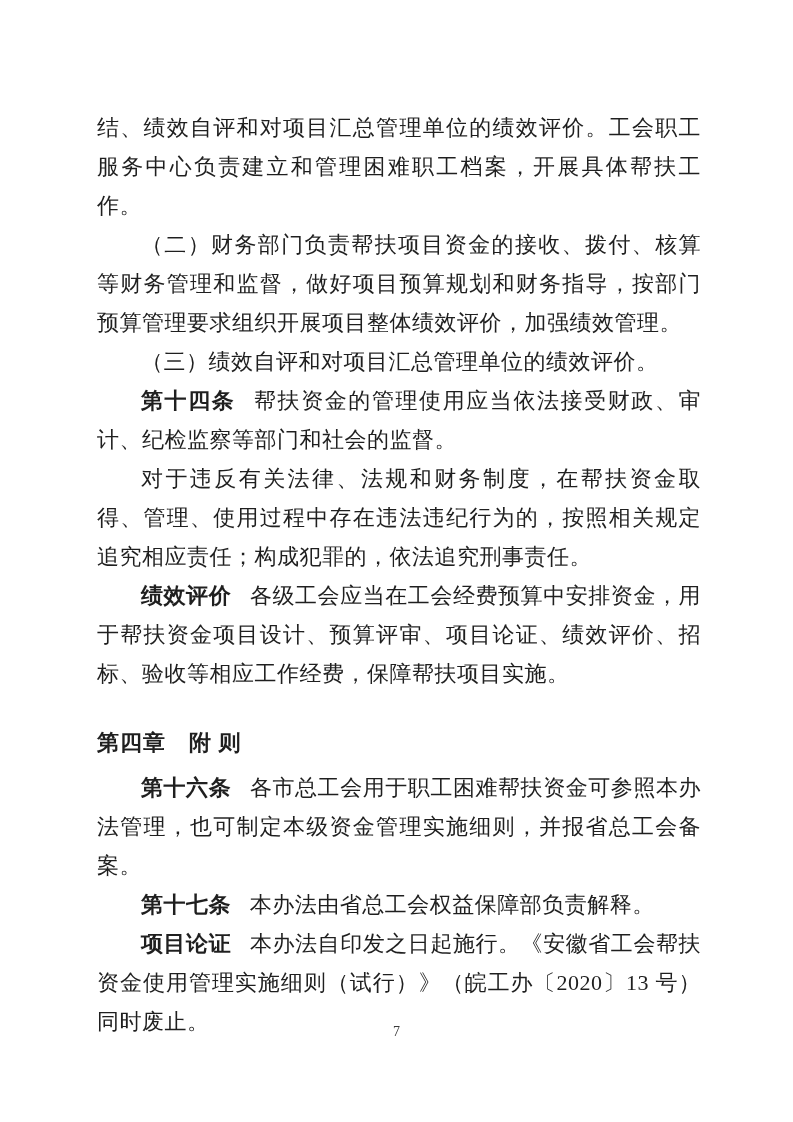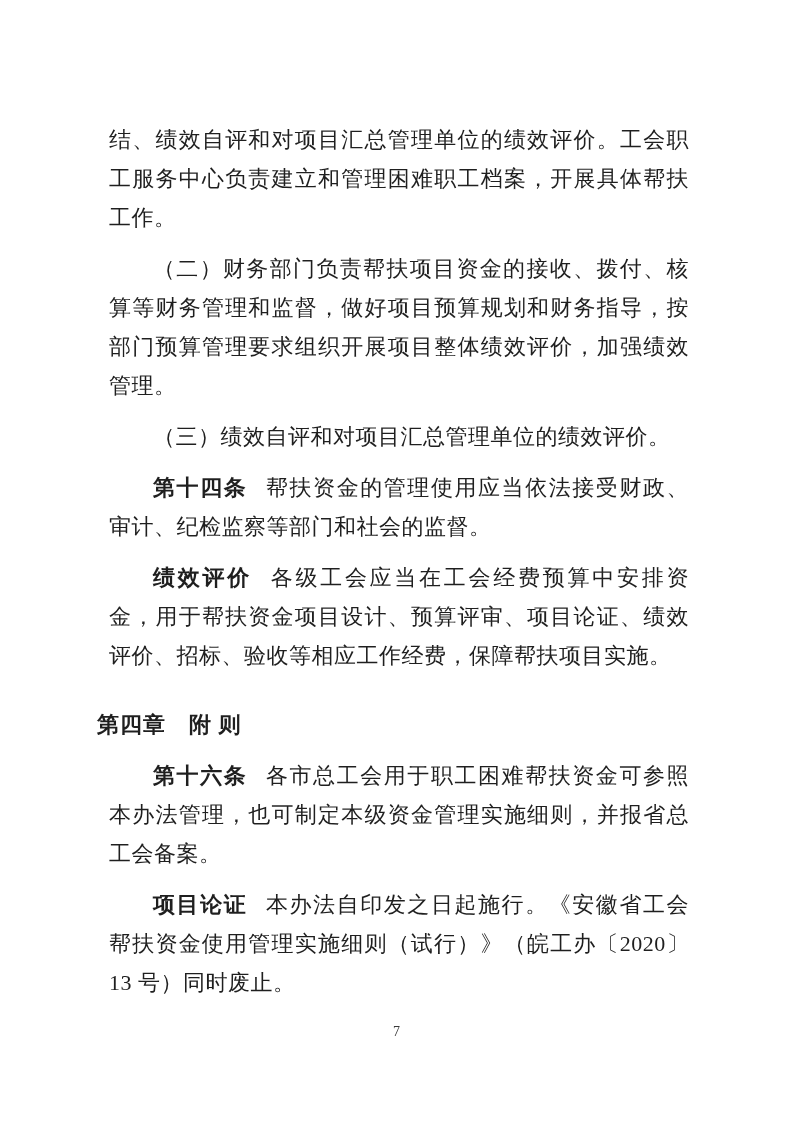--- a/index.html
+++ b/index.html
@@ -21,21 +21,21 @@
     top: 108px;
     left: 97px;
     width: 604px;
     font-size: 22px;
     line-height: 39px;
     text-align: justify;
     text-justify: inter-character;
     letter-spacing: 0.5px;
   }
   .doc-body p {
-    margin: 12px;
+    margin: 0;
     padding: 0;
   }
   .para.indent {
     text-indent: 2em;
   }
   .article-term {
     font-weight: bold;
     margin-right: 0.85em;
   }
   .chapter-heading {
@@ -57,19 +57,21 @@
 </style>
 </head>
 <body>
 
 <div class="page">
   <div class="doc-body">
       <p class="para">结、绩效自评和对项目汇总管理单位的绩效评价。工会职工服务中心负责建立和管理困难职工档案，开展具体帮扶工作。</p>
       <p class="para indent">（二）财务部门负责帮扶项目资金的接收、拨付、核算等财务管理和监督，做好项目预算规划和财务指导，按部门预算管理要求组织开展项目整体绩效评价，加强绩效管理。</p>
       <p class="para indent">（三）绩效自评和对项目汇总管理单位的绩效评价。</p>
       <p class="para indent"><span class="article-term">第十四条</span>帮扶资金的管理使用应当依法接受财政、审计、纪检监察等部门和社会的监督。</p>
+      <p class="para indent">对于违反有关法律、法规和财务制度，在帮扶资金取得、管理、使用过程中存在违法违纪行为的，按照相关规定追究相应责任；构成犯罪的，依法追究刑事责任。</p>
       <p class="para indent"><span class="article-term">绩效评价</span>各级工会应当在工会经费预算中安排资金，用于帮扶资金项目设计、预算评审、项目论证、绩效评价、招标、验收等相应工作经费，保障帮扶项目实施。</p>
       <p class="chapter-heading">第四章　附 则</p>
       <p class="para indent"><span class="article-term">第十六条</span>各市总工会用于职工困难帮扶资金可参照本办法管理，也可制定本级资金管理实施细则，并报省总工会备案。</p>
+      <p class="para indent"><span class="article-term">第十七条</span>本办法由省总工会权益保障部负责解释。</p>
       <p class="para indent"><span class="article-term">项目论证</span>本办法自印发之日起施行。《安徽省工会帮扶资金使用管理实施细则（试行）》（皖工办〔2020〕13 号）同时废止。</p>
     </div>
   <div class="page-number">7</div>
 </div>
 
 </body></html>

